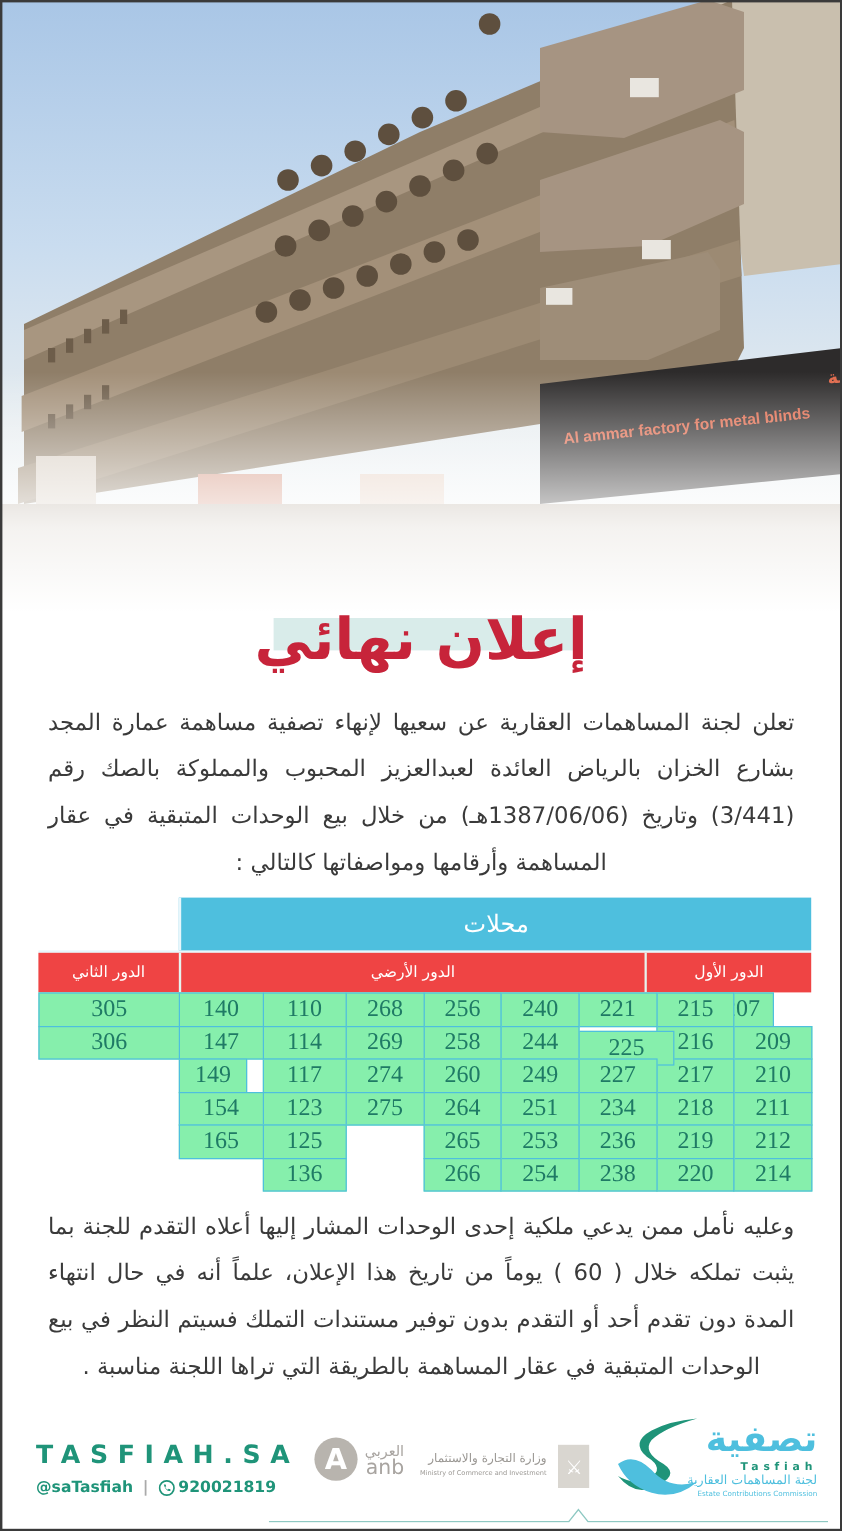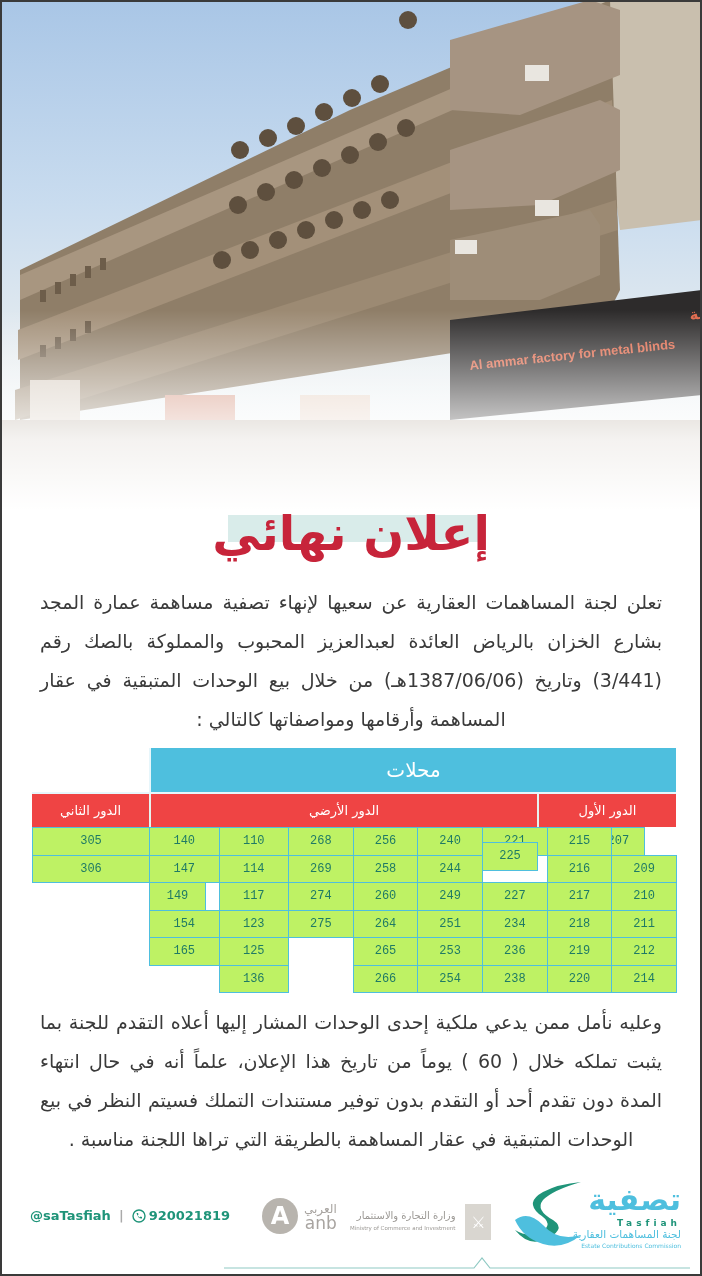--- a/index.html
+++ b/index.html
@@ -33,22 +33,22 @@
     display: flex; align-items: center; justify-content: center; border-left: 2px solid #e7f6fb; }
   .cat-apts { width: 117px; height: 44px; background: #4ebfde; color: #fff; font-size: 20px;
     display: flex; align-items: center; justify-content: center; }
   .sep { height: 2px; background: #e7f6fb; width: 644px; }
   .floor { height: 33px; background: #ef4444; color: #fff; font-size: 13px; display: flex; align-items: center; justify-content: center;
     border-left: 2px solid #e6f3ef; }
   .f-ground { width: 388px; }
   .f-first { width: 139px; }
   .f-second { width: 117px; border-left: none; }
   .grid { position: absolute; top: 79px; left: 0; width: 644px; height: 170px; }
-  .cell { position: absolute; height: 28px; border: 1px solid #4ebfde; background: #bef264; color: #1f7a65;
-    font-family: Liberation Mono, monospace; font-size: 12px; display: flex; align-items: center; justify-content: center; }
+  .cell { position: absolute; height: 28px; border: 1px solid #4ebfde; background: #86efac; color: #1f7a65;
+    font-family: Liberation Serif, serif; font-size: 20px; display: flex; align-items: center; justify-content: center; }
 
   
   .footer-left { position: absolute; left: 30px; top: 1200px; }
   .site { font-family: "DejaVu Sans", sans-serif; font-weight: bold; font-size: 21px; letter-spacing: 8px; color: #1f9479; }
   .contacts { margin-top: 8px; font-family: "DejaVu Sans", sans-serif; font-weight: bold; font-size: 13px; color: #1f9479; display: flex; gap: 8px; align-items: center; }
   .contacts .phone { display: flex; align-items: center; gap: 3px; }
   .footer-line { position: absolute; left: 224px; top: 1255px; width: 466px; height: 14px; }
 
   .anb { position: absolute; left: 262px; top: 1198px; display: flex; align-items: center; gap: 6px; }
   .anb .circle { width: 36px; height: 36px; border-radius: 50%; background: #b8b4ae; color: #fff; font-weight: bold;
@@ -166,21 +166,21 @@
       <div class="cell" style="left: 579.333px; width: 65.6667px; top: 82.5px; height: 28.5px;">211</div>
       <div class="cell" style="left: 579.333px; width: 65.6667px; top: 110px; height: 28.5px;">212</div>
       <div class="cell" style="left: 579.333px; width: 65.6667px; top: 137.5px; height: 28.5px;">214</div>
       <div class="cell" style="left: 514.667px; width: 65.6667px; top: 0px; height: 28.5px;">215</div>
       <div class="cell" style="left: 514.667px; width: 65.6667px; top: 27.5px; height: 28.5px;">216</div>
       <div class="cell" style="left: 514.667px; width: 65.6667px; top: 55px; height: 28.5px;">217</div>
       <div class="cell" style="left: 514.667px; width: 65.6667px; top: 82.5px; height: 28.5px;">218</div>
       <div class="cell" style="left: 514.667px; width: 65.6667px; top: 110px; height: 28.5px;">219</div>
       <div class="cell" style="left: 514.667px; width: 65.6667px; top: 137.5px; height: 28.5px;">220</div>
       <div class="cell" style="left: 450px; width: 65.6667px; top: 0px; height: 28.5px;">221</div>
-      <div class="cell" style="left: 450px; width: 56px; top: 15px; height: 28.5px; text-align: center;">225</div>
+      <div class="cell" style="left: 450px; width: 80px; top: 32px; height: 28.5px; text-align: center;">225</div>
       <div class="cell" style="left: 450px; width: 65.6667px; top: 55px; height: 28.5px;">227</div>
       <div class="cell" style="left: 450px; width: 65.6667px; top: 82.5px; height: 28.5px;">234</div>
       <div class="cell" style="left: 450px; width: 65.6667px; top: 110px; height: 28.5px;">236</div>
       <div class="cell" style="left: 450px; width: 65.6667px; top: 137.5px; height: 28.5px;">238</div>
       <div class="cell" style="left: 385.333px; width: 65.6667px; top: 0px; height: 28.5px;">240</div>
       <div class="cell" style="left: 385.333px; width: 65.6667px; top: 27.5px; height: 28.5px;">244</div>
       <div class="cell" style="left: 385.333px; width: 65.6667px; top: 55px; height: 28.5px;">249</div>
       <div class="cell" style="left: 385.333px; width: 65.6667px; top: 82.5px; height: 28.5px;">251</div>
       <div class="cell" style="left: 385.333px; width: 65.6667px; top: 110px; height: 28.5px;">253</div>
       <div class="cell" style="left: 385.333px; width: 65.6667px; top: 137.5px; height: 28.5px;">254</div>
@@ -206,20 +206,21 @@
       <div class="cell" style="left: 117px; width: 70.5px; top: 82.5px; height: 28.5px;">154</div>
       <div class="cell" style="left: 117px; width: 70.5px; top: 110px; height: 28.5px;">165</div>
       <div class="cell" style="left: 0px; width: 118px; top: 0px; height: 28.5px;">305</div>
       <div class="cell" style="left: 0px; width: 118px; top: 27.5px; height: 28.5px;">306</div>
     </div>
 </div>
 
 <div class="para para2">وعليه نأمل ممن يدعي ملكية إحدى الوحدات المشار إليها أعلاه التقدم للجنة بما يثبت تملكه خلال ( 60 ) يوماً من تاريخ هذا الإعلان، علماً أنه في حال انتهاء المدة دون تقدم أحد أو التقدم بدون توفير مستندات التملك فسيتم النظر في بيع الوحدات المتبقية في عقار المساهمة بالطريقة التي تراها اللجنة مناسبة .</div>
 
 <div class="footer-left">
+  <div class="site">TASFIAH.SA</div>
   <div class="contacts">
     <span>@saTasfiah</span>
     <span style="color:#aaa">|</span>
     <span class="phone">
       <svg width="14" height="14" viewBox="0 0 14 14">
         <circle cx="7" cy="7" r="6" fill="none" stroke="#1f9479" stroke-width="1.4"></circle>
         <path d="M4.5 4 L6 4 L6.5 5.5 L5.6 6.2 Q6.4 7.8 7.8 8.5 L8.5 7.6 L10 8.1 L10 9.5 Q6 10 4.5 4 Z" fill="#1f9479"></path>
       </svg>
       <span>920021819</span>
     </span>

